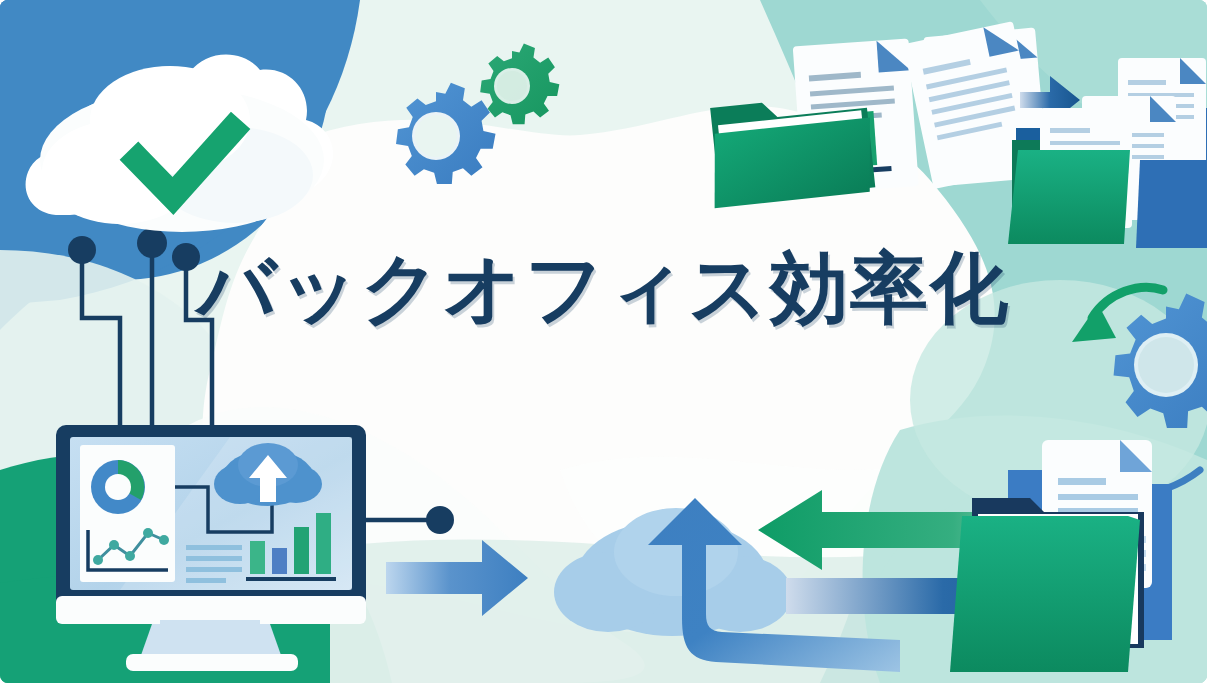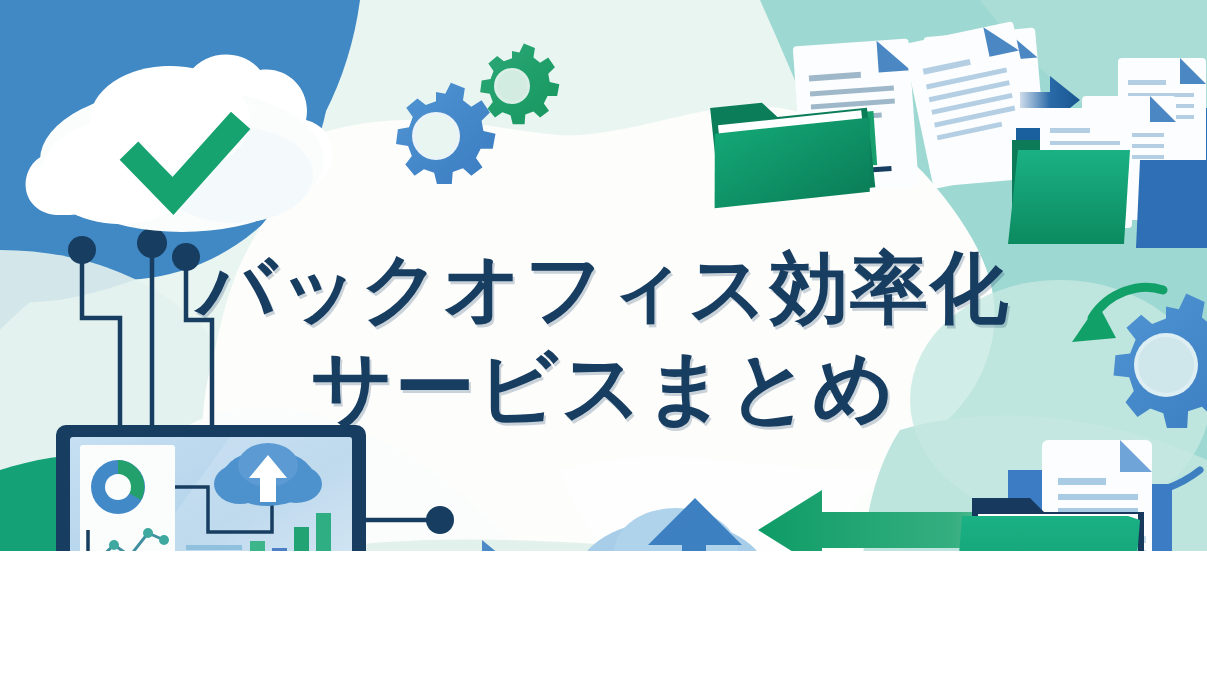--- a/index.html
+++ b/index.html
@@ -1,19 +1,20 @@
 <!DOCTYPE html>
 <html><head>
 <meta charset="utf-8">
 <style>
   html,body{margin:0;padding:0;background:#ffffff;}
   body{font-family:"DejaVu Sans","Liberation Sans",sans-serif;}
   #stage{
-    position:relative;width:1207px;height:551px;overflow:hidden;
+    position:relative;width:1207px;height:683px;overflow:hidden;
     background:#e9f5f1;
+    border-radius:8px;
   }
   #stage svg.layer{position:absolute;left:0;top:0;width:1207px;height:683px;}
   #title-block{
     position:absolute;left:0;top:238px;width:1207px;
     text-align:center;pointer-events:none;
   }
   .title-line{
     font-family:"DejaVu Sans","Liberation Sans",sans-serif;
     font-weight:bold;
     font-size:78px;
@@ -365,16 +366,15 @@
       </g>
       <path d="M972,498 H1030 L1044,512 H1144 V648 H972 Z" fill="#18395e"></path>
       <path d="M978,514 H1138 V644 H978 Z" fill="#ffffff"></path>
       <path d="M962,516 H1128 L1140,520 L1128,672 H950 Z" fill="url(#gGreenFolder2)"></path>
     </g>
 
   </svg>
 
   <div id="title-block">
     <div class="title-line">バックオフィス効率化</div>
-    <div class="title-line second">サービスまとめ</div>
   </div>
 
 </div>
 
 </body></html>

